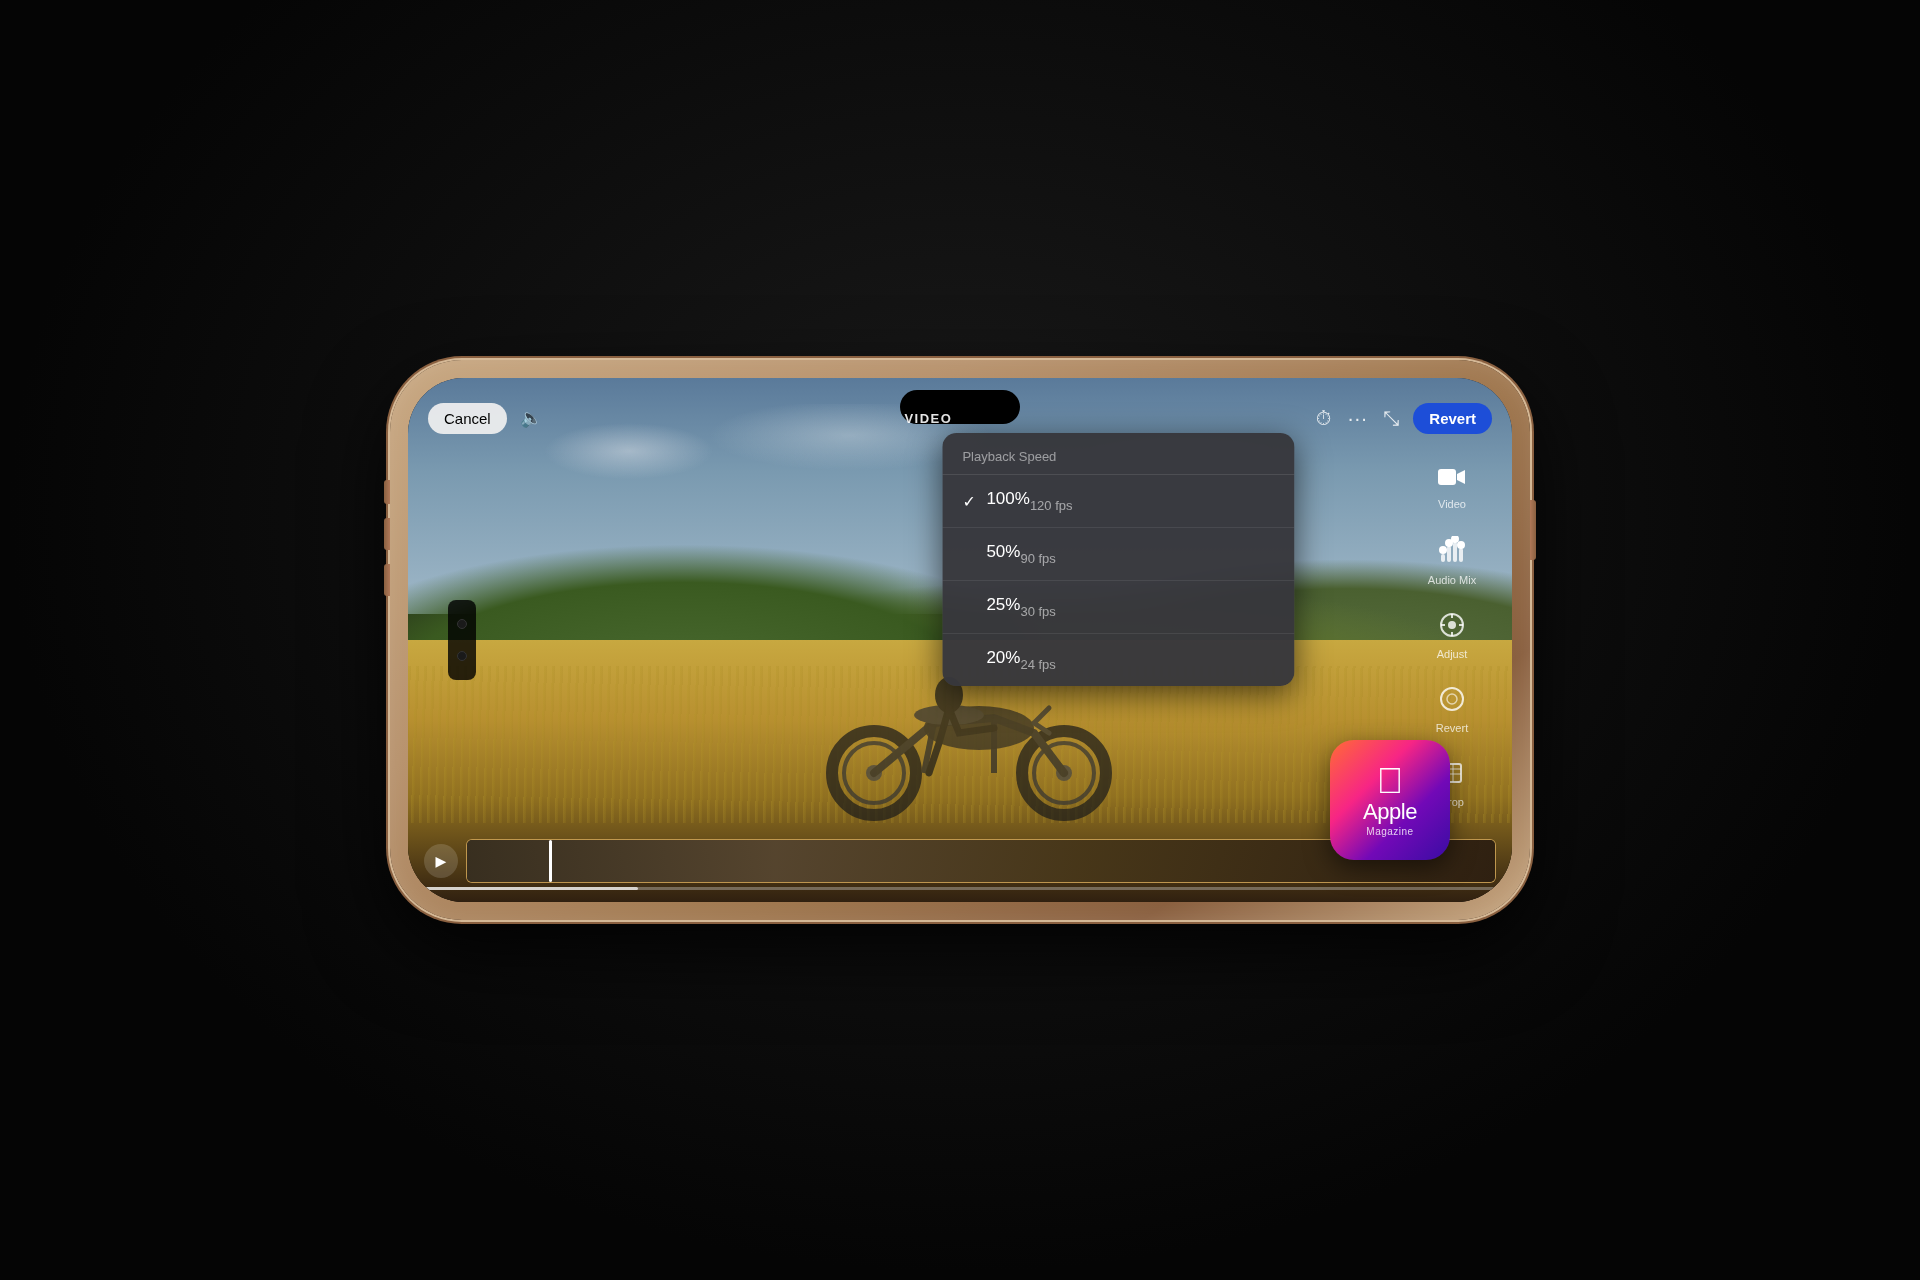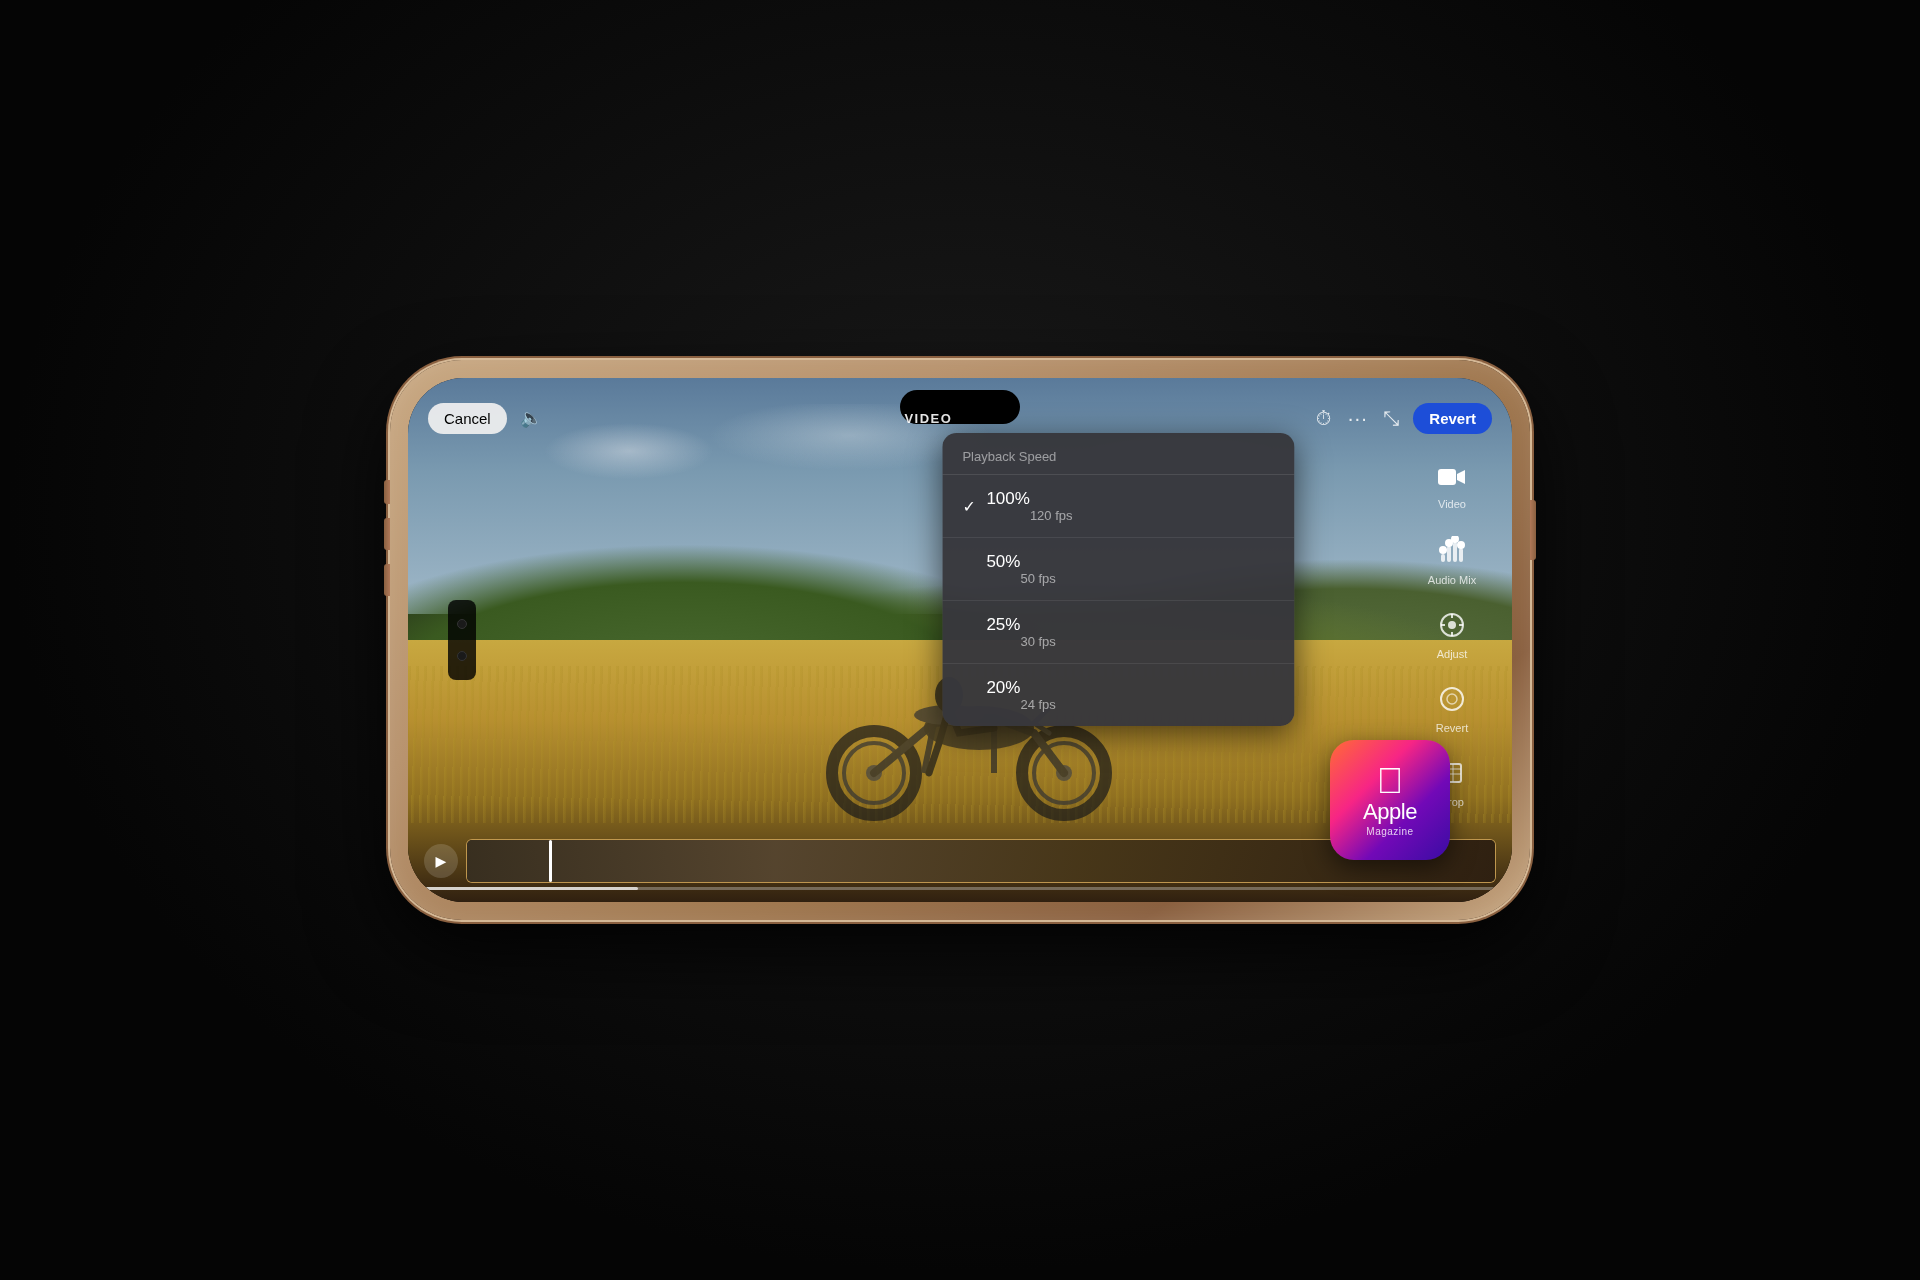--- a/index.html
+++ b/index.html
@@ -306,21 +306,21 @@
 
     .speed-percent {
       font-size: 17px;
       color: #fff;
       font-weight: 400;
     }
 
     .speed-fps {
       font-size: 13px;
       color: rgba(255,255,255,0.55);
-      margin-top: 19px;
+      margin-top: 9px;
     }
 
     
     .bottom-bar {
       position: absolute;
       bottom: 0;
       left: 0;
       right: 0;
       height: 85px;
       z-index: 20;
@@ -579,21 +579,21 @@
           <div class="speed-info">
             <span class="speed-percent">100%</span>
             <span class="speed-fps">120 fps</span>
           </div>
         </div>
 
         <div class="dropdown-item">
           <div class="check-mark"></div>
           <div class="speed-info">
             <span class="speed-percent">50%</span>
-            <span class="speed-fps">50 fps</span>
+            <span class="speed-fps">90 fps</span>
           </div>
         </div>
 
         <div class="dropdown-item">
           <div class="check-mark"></div>
           <div class="speed-info">
             <span class="speed-percent">25%</span>
             <span class="speed-fps">30 fps</span>
           </div>
         </div>

